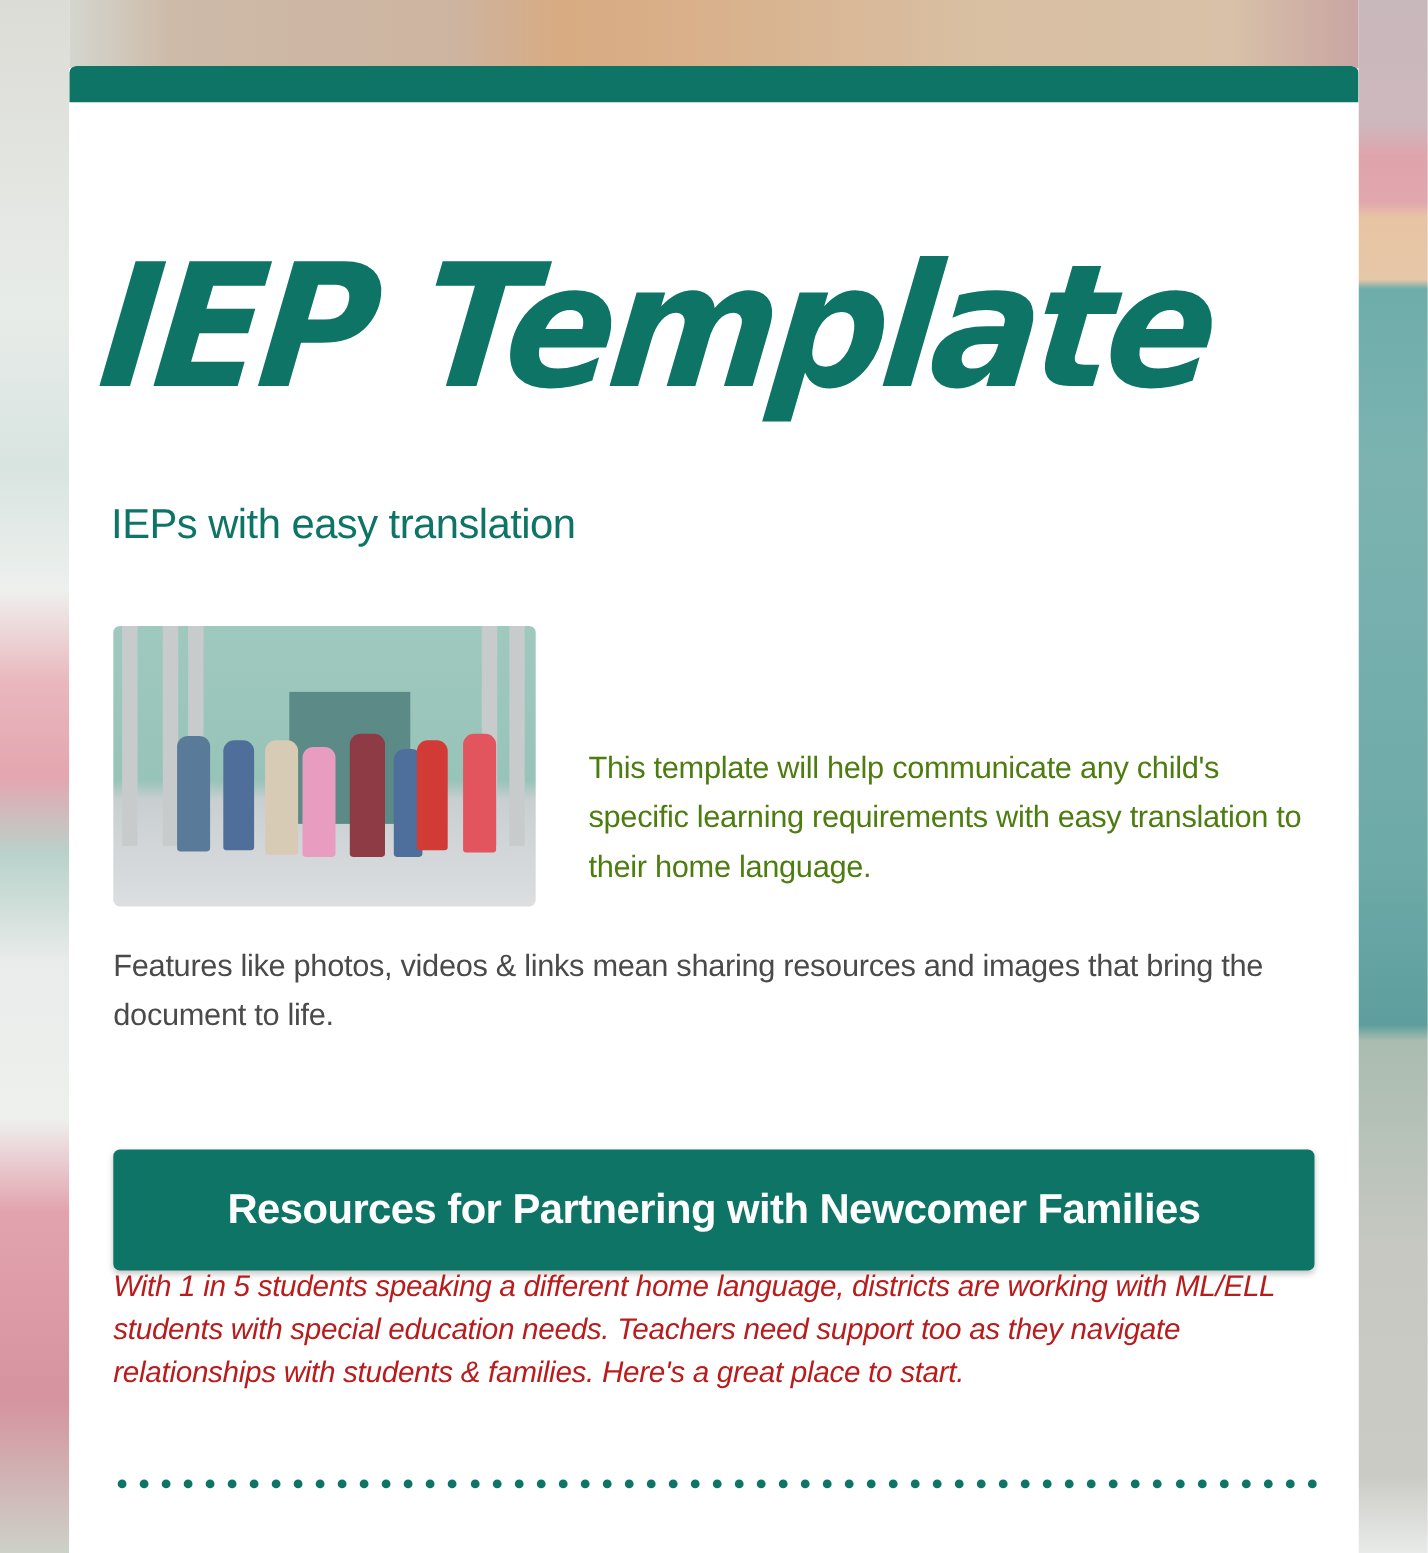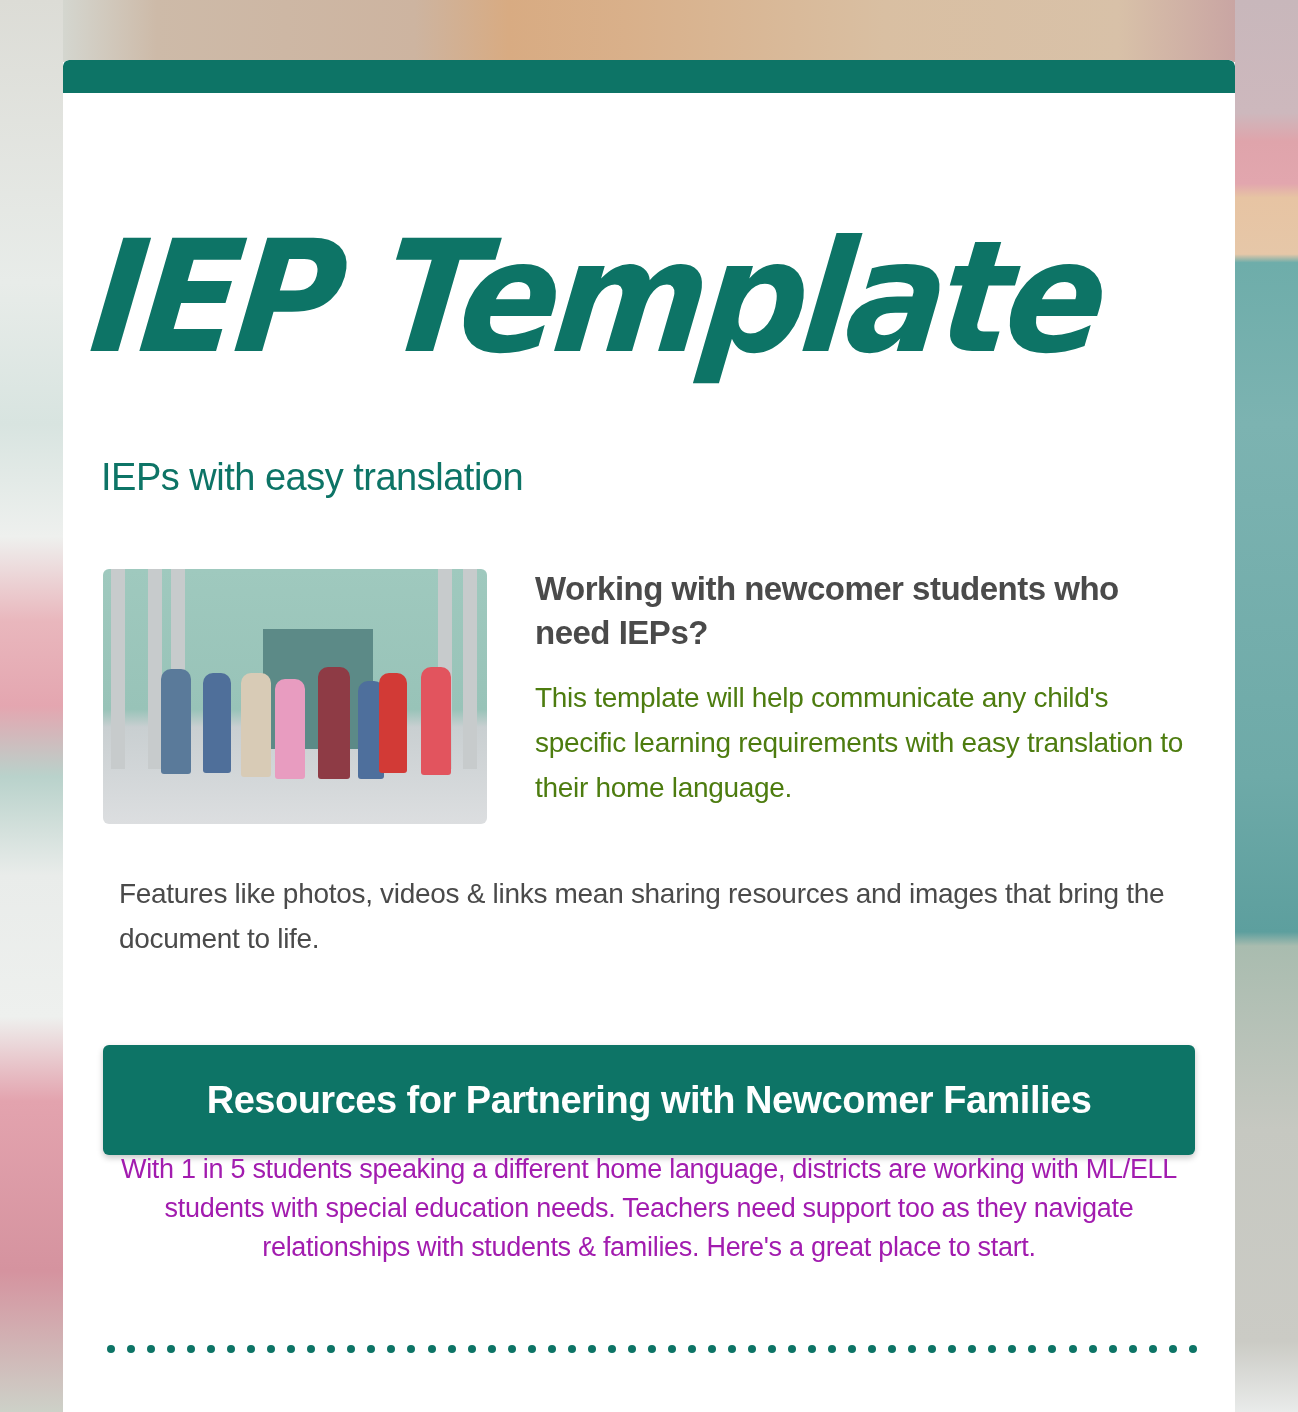--- a/index.html
+++ b/index.html
@@ -58,35 +58,36 @@
   .intro-heading {
     position: absolute; left: 472px; top: 507px; width: 650px; margin: 0;
     font-size: 33px; line-height: 44px; font-weight: 700; color: #4a4a4a;
     letter-spacing: -0.5px;
   }
   .intro-body {
     position: absolute; left: 472px; top: 615px; width: 650px; margin: 0;
     font-size: 28px; line-height: 45px; color: #4d7c0f; letter-spacing: -0.3px;
   }
   .features {
-    position: absolute; left: 40px; top: 795px; width: 1100px; margin: 16px;
+    position: absolute; left: 40px; top: 795px; width: 1100px; margin: 0;
     font-size: 28px; line-height: 45px; color: #4a4a4a; letter-spacing: -0.3px;
   }
   .resources-btn {
     position: absolute; left: 40px; top: 985px; width: 1092px; height: 110px;
     background: #0d7466; border-radius: 6px; border: none;
     box-shadow: 0 3px 6px rgba(0,0,0,0.22);
     color: #ffffff; font-family: "Liberation Sans", sans-serif;
     font-size: 38px; font-weight: 700; letter-spacing: -0.5px;
     display: flex; align-items: center; justify-content: center; cursor: pointer;
   }
   .resources-desc {
     position: absolute; left: 40px; top: 1090px; width: 1092px; margin: 0;
-    text-align: center; font-size: 27px; line-height: 39px; color: #a21caf;
+    text-align: left; font-size: 27px; line-height: 39px; color: #b91c1c;
     letter-spacing: -0.3px;
+    font-style: italic;
   }
   .dots {
     position: absolute; left: 44px; top: 1285px; width: 1090px; height: 10px;
     display: flex; justify-content: space-between;
   }
   .dots span { width: 8px; height: 8px; border-radius: 50%; background: #0d7466; }
 </style>
 </head>
 <body>
 
@@ -112,21 +113,20 @@
     <div class="kid" style="left:58px;top:100px;width:30px;height:105px;background:#5a7a9a"></div>
     <div class="kid" style="left:100px;top:104px;width:28px;height:100px;background:#4f6f9a"></div>
     <div class="kid" style="left:138px;top:104px;width:30px;height:104px;background:#d8cbb6"></div>
     <div class="kid" style="left:172px;top:110px;width:30px;height:100px;background:#e89cc0"></div>
     <div class="kid" style="left:215px;top:98px;width:32px;height:112px;background:#8e3b45"></div>
     <div class="kid" style="left:255px;top:112px;width:26px;height:98px;background:#4e6f9c"></div>
     <div class="kid" style="left:276px;top:104px;width:28px;height:100px;background:#d23a36"></div>
     <div class="kid" style="left:318px;top:98px;width:30px;height:108px;background:#e2545e"></div>
   </div>
 
-  <h3 class="intro-heading">Working with newcomer students who need IEPs?</h3>
   <p class="intro-body">This template will help communicate any child's specific learning requirements with easy translation to their home language.</p>
 
   <p class="features">Features like photos, videos &amp; links mean sharing resources and images that bring the document to life.</p>
 
   <button class="resources-btn">Resources for Partnering with Newcomer Families</button>
   <p class="resources-desc">With 1 in 5 students speaking a different home language, districts are working with ML/ELL students with special education needs. Teachers need support too as they navigate relationships with students &amp; families. Here's a great place to start.</p>
 
   <div class="dots" id="dots">
       <span></span>
       <span></span>

